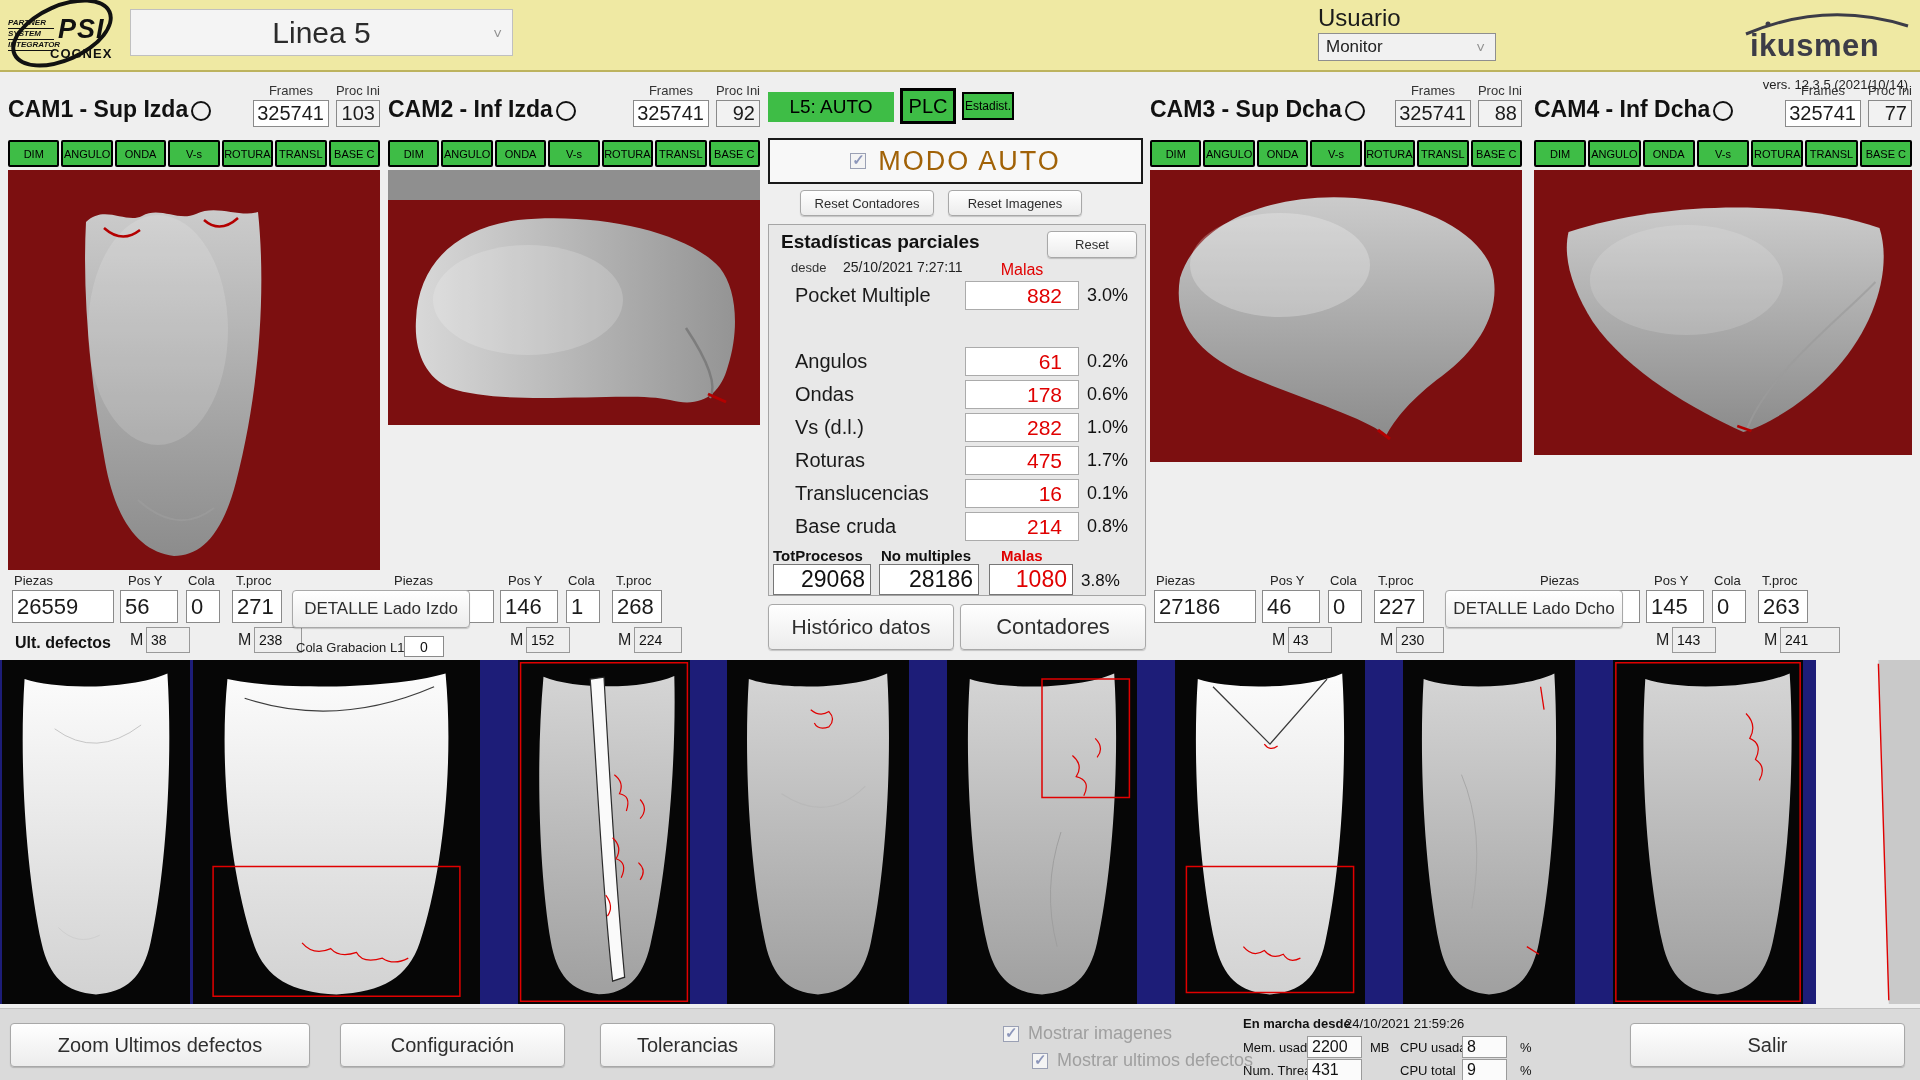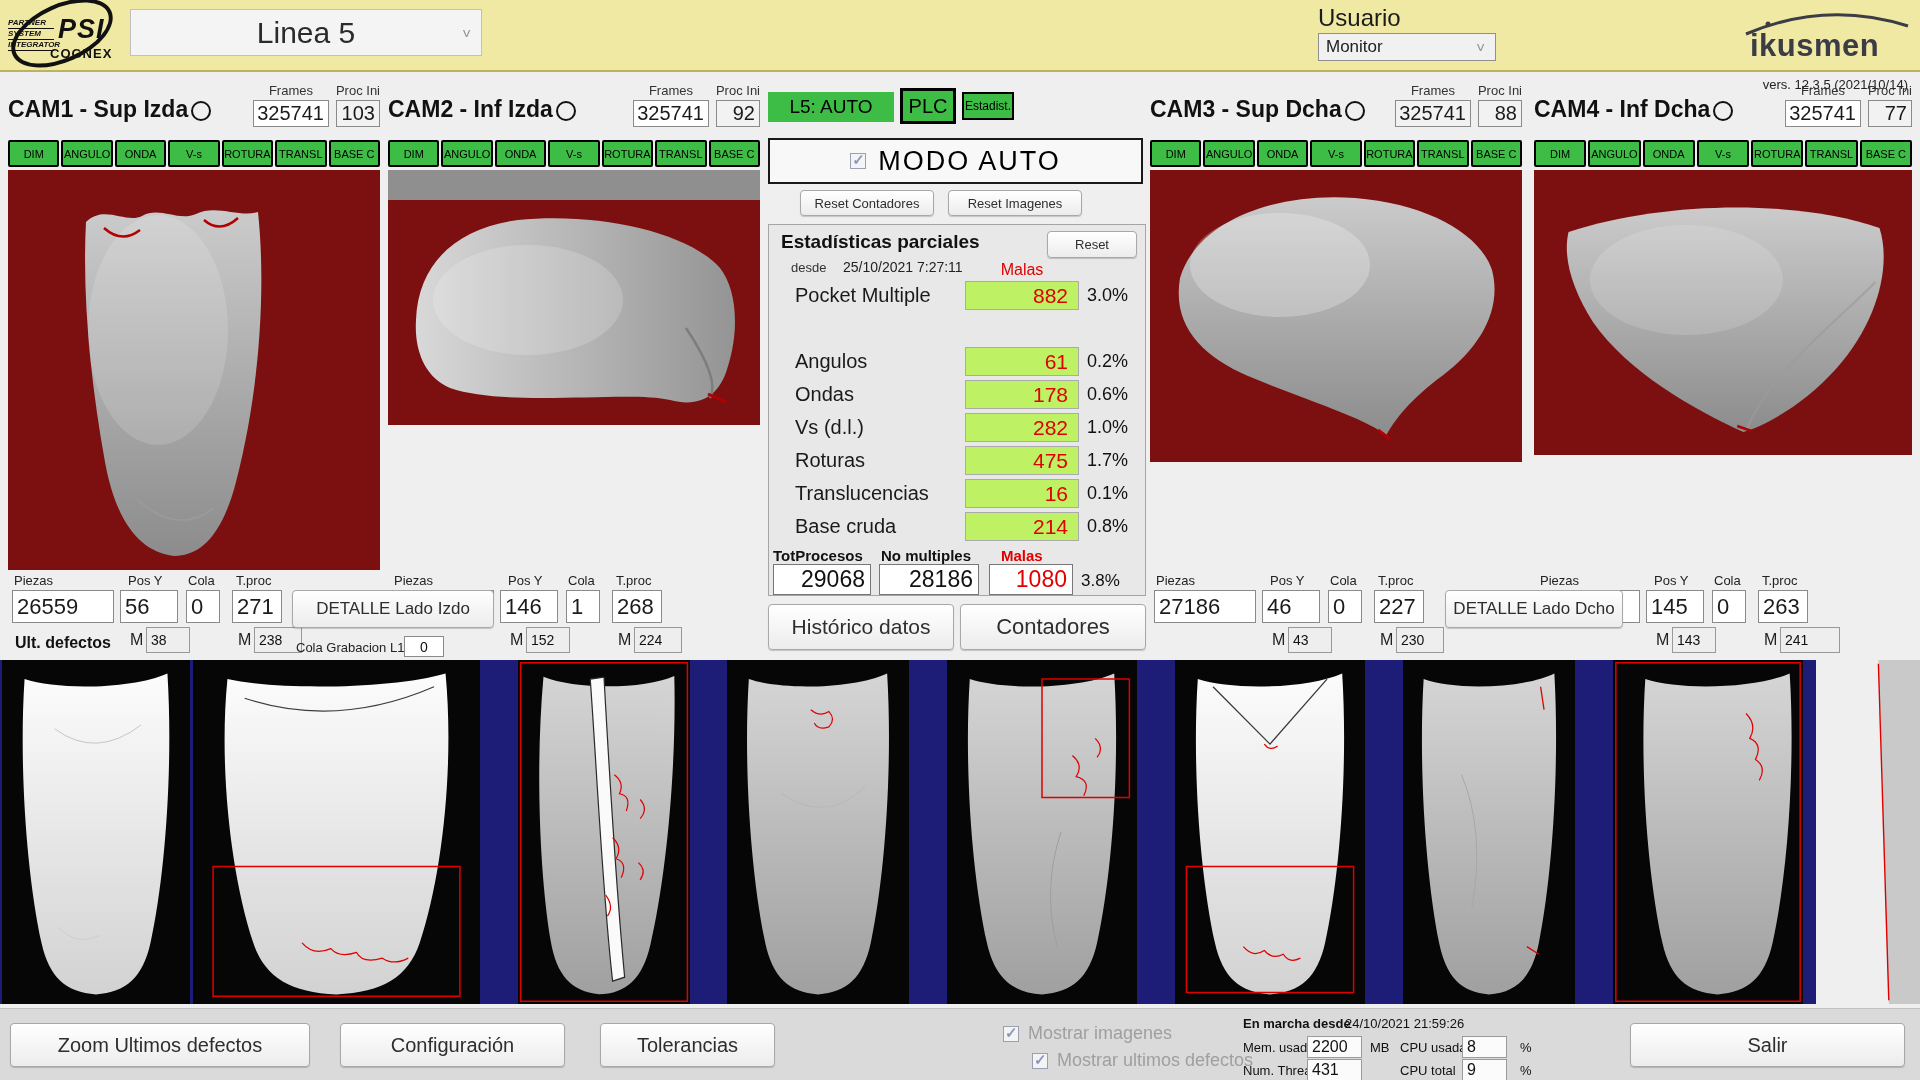--- a/index.html
+++ b/index.html
@@ -8,21 +8,21 @@
 .abs{position:absolute;}
 
 
 .topbar{position:absolute;left:0;top:0;width:1920px;height:72px;background:#efe9a3;border-bottom:2px solid #bdb35e;}
 .psi-logo{position:absolute;left:6px;top:2px;width:120px;height:66px;}
 .psi-ellipse{position:absolute;left:2px;top:2px;width:108px;height:58px;border:4px solid #111;border-radius:50%;transform:rotate(-24deg);}
 .psi-words{position:absolute;left:2px;top:16px;font-size:8px;font-style:italic;font-weight:bold;line-height:10px;}
 .psi-words span{display:block;border-bottom:1px solid #111;width:46px;}
 .psi-big{position:absolute;left:52px;top:12px;font-size:27px;font-weight:bold;font-style:italic;letter-spacing:1px;}
 .psi-cognex{position:absolute;left:44px;top:44px;font-size:13px;font-weight:bold;letter-spacing:1px;}
-.line-select{position:absolute;left:130px;top:9px;width:352px;height:47px;background:#f4f4f4;border:1px solid #c0c0c0;display:flex;align-items:center;justify-content:center;font-size:30px;color:#2b2b2b;}
+.line-select{position:absolute;left:130px;top:9px;width:383px;height:47px;background:#f4f4f4;border:1px solid #c0c0c0;display:flex;align-items:center;justify-content:center;font-size:30px;color:#2b2b2b;}
 .chev{position:absolute;right:10px;top:50%;transform:translateY(-50%);font-size:15px;color:#909090;}
 .user-label{position:absolute;left:1318px;top:4px;font-size:24px;color:#1b1b1b;}
 .user-select{position:absolute;left:1318px;top:33px;width:178px;height:28px;background:#f1f1f1;border:1px solid #8f8f8f;display:flex;align-items:center;padding-left:7px;font-size:17px;color:#222;}
 .ikusmen{position:absolute;left:1738px;top:8px;width:176px;height:56px;}
 .ikusmen-text{position:absolute;left:12px;top:20px;font-size:31px;font-weight:bold;color:#3c3c47;letter-spacing:.5px;}
 .version{position:absolute;right:12px;top:77px;font-size:13px;color:#222;}
 
 
 .vbox{background:#fff;border:1px solid #8a8a8a;display:flex;align-items:center;padding:0 4px;font-size:22px;color:#1b1b1b;}
 .vbox.r{justify-content:flex-end;}
@@ -48,30 +48,30 @@
 .cam-img svg{display:block;width:100%;height:100%;}
 .cam-stats{position:absolute;left:0;right:0;top:488px;height:87px;font-size:13px;}
 .cam-stats .lab{position:absolute;top:0;color:#222;}
 .cam-stats .vbox{position:absolute;top:17px;height:33px;}
 .cam-stats .mrow-l{position:absolute;top:58px;font-size:16px;color:#222;}
 .cam-stats .mbox{position:absolute;top:54px;height:26px;}
 
 
 .flat-green{position:absolute;background:#3ebd46;color:#000;display:flex;align-items:center;justify-content:center;}
 .modo-box{position:absolute;left:768px;top:138px;width:375px;height:46px;background:#f8f8f8;border:2px solid #191919;display:flex;align-items:center;justify-content:center;gap:12px;}
-.modo-text{font-size:27px;color:#000000;letter-spacing:2px;}
+.modo-text{font-size:27px;color:#a16207;letter-spacing:2px;}
 .stats-panel{position:absolute;left:768px;top:224px;width:378px;height:372px;background:#e8e8e8;border:1px solid #a5a5a5;}
 .sp-title{position:absolute;left:12px;top:6px;font-size:19px;font-weight:bold;}
 .sp-desde{position:absolute;left:22px;top:35px;font-size:13px;color:#333;}
 .sp-desdeval{position:absolute;left:74px;top:34px;font-size:14px;color:#222;}
 .sp-malas{position:absolute;left:196px;top:36px;width:114px;text-align:center;font-size:16px;color:#e00000;}
 .sp-reset{position:absolute;right:8px;top:6px;width:90px;height:27px;font-size:13px;}
 .srow{position:absolute;left:0;width:100%;height:30px;}
 .srow .sl{position:absolute;left:26px;top:3px;font-size:20px;color:#1a1a1a;}
-.srow .sv{position:absolute;left:196px;top:0;width:114px;height:29px;background:#bef264;border:1px solid #ababab;display:flex;align-items:center;justify-content:flex-end;padding-right:10px;font-size:21px;color:#e00000;}
+.srow .sv{position:absolute;left:196px;top:0;width:114px;height:29px;background:#ffffff;border:1px solid #ababab;display:flex;align-items:center;justify-content:flex-end;padding-right:16px;font-size:21px;color:#e00000;}
 .srow .sp{position:absolute;left:318px;top:4px;font-size:18px;color:#111;}
 .tot-lab{position:absolute;top:322px;font-size:15px;font-weight:bold;color:#111;}
 .tot-box{position:absolute;top:339px;height:31px;background:#fff;border:1px solid #777;display:flex;align-items:center;justify-content:flex-end;padding-right:5px;font-size:23px;}
 
 
 .strip{position:absolute;left:0;top:660px;width:1920px;height:344px;background:#1d1d78;}
 .dpanel{position:absolute;top:0;height:344px;background:#060606;}
 .dpanel svg{display:block;width:100%;height:100%;}
 
 
@@ -392,21 +392,21 @@
   <span class="tot-lab" style="left:232px;color:#e00000;">Malas</span>
   <div class="tot-box" style="left:4px;width:98px;">29068</div>
   <div class="tot-box" style="left:110px;width:100px;">28186</div>
   <div class="tot-box" style="left:220px;width:84px;color:#e00000;">1080</div>
   <span class="abs" style="left:312px;top:346px;font-size:17px;">3.8%</span>
 </div>
 
 <div class="win-btn abs" style="left:768px;top:604px;width:186px;height:46px;font-size:21px;">Histórico datos</div>
 <div class="win-btn abs" style="left:960px;top:604px;width:186px;height:46px;font-size:22px;">Contadores</div>
 
-<div class="win-btn abs" style="left:292px;top:590px;width:202px;height:38px;font-size:17px;">DETALLE Lado Izdo</div>
+<div class="win-btn abs" style="left:292px;top:590px;width:178px;height:38px;font-size:17px;">DETALLE Lado Izdo</div>
 <div class="win-btn abs" style="left:1445px;top:590px;width:178px;height:38px;font-size:17px;">DETALLE Lado Dcho</div>
 <div class="abs" style="left:15px;top:634px;font-size:16px;font-weight:bold;">Ult. defectos</div>
 <div class="abs" style="left:296px;top:640px;font-size:13px;color:#222;">Cola Grabacion L1</div>
 <div class="abs" style="left:404px;top:636px;width:40px;height:21px;background:#fff;border:1px solid #8a8a8a;display:flex;align-items:center;justify-content:center;font-size:14px;">0</div>
 
 <div class="strip">
   <div class="dpanel" style="left:2px;width:188px;">
     <svg viewBox="0 0 100 180" preserveAspectRatio="none">
       <use href="#pot" fill="url(#gw)"></use>
       <path d="M28,36 Q50,52 74,34" stroke="#c6c6c6" stroke-width="1" fill="none" vector-effect="non-scaling-stroke"></path>

